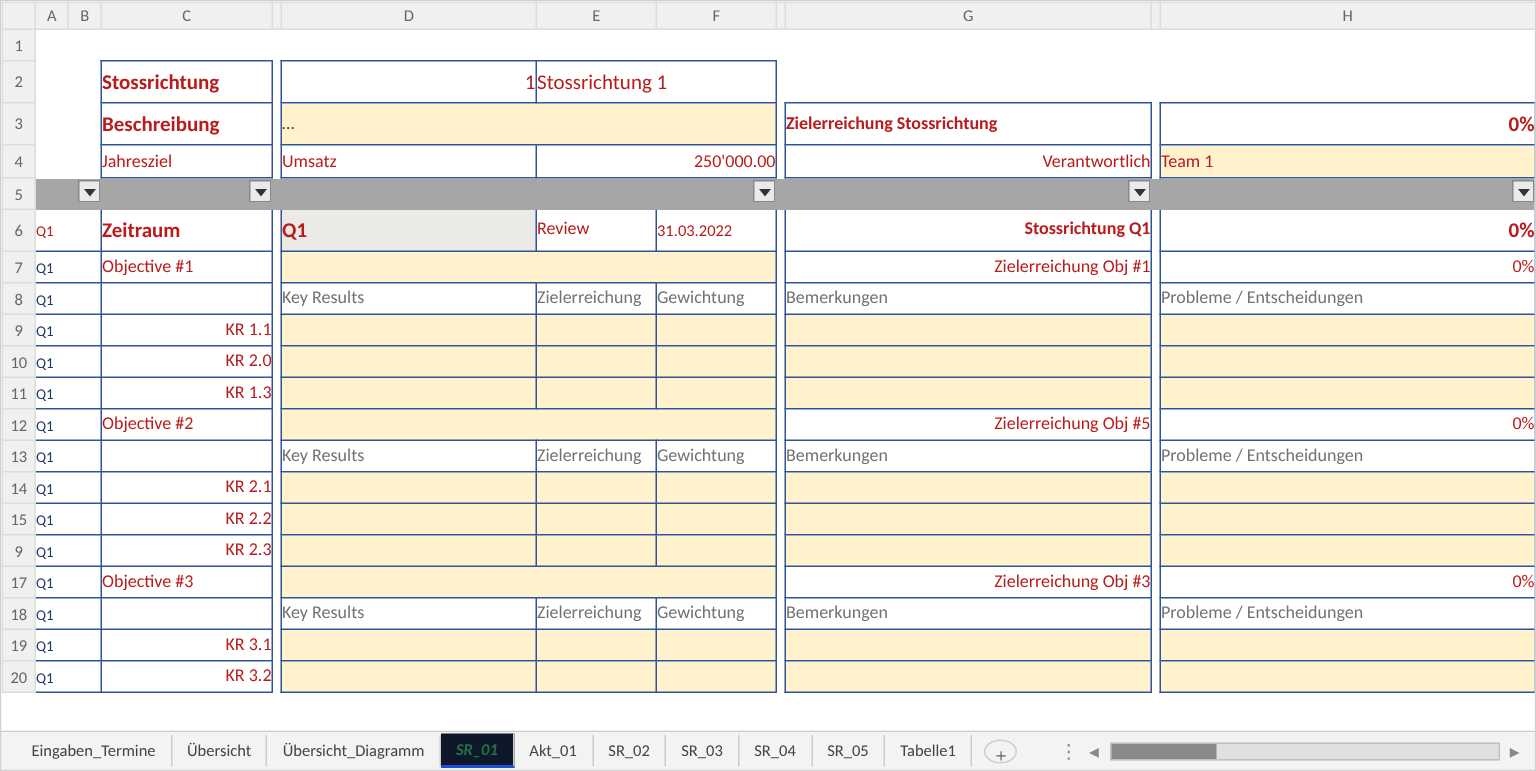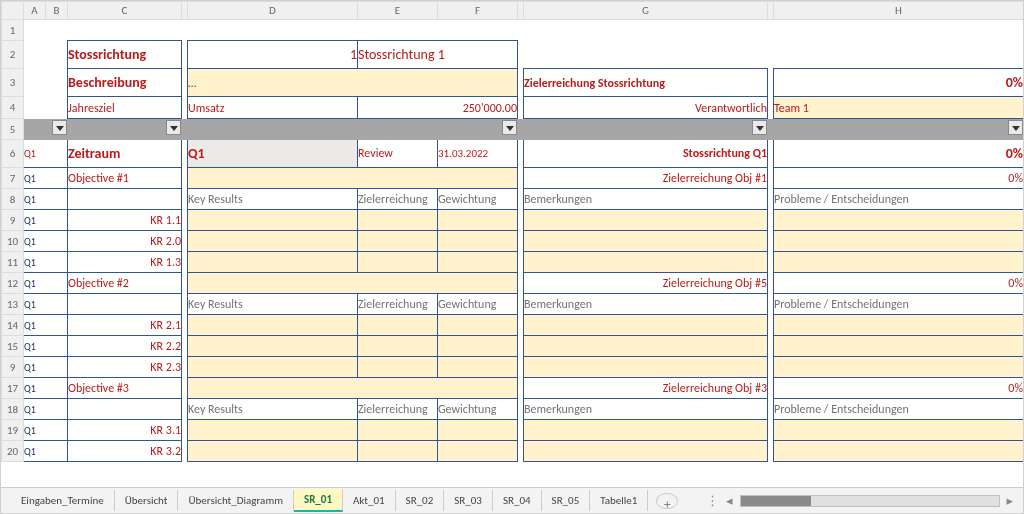--- a/index.html
+++ b/index.html
@@ -18,21 +18,21 @@
   .italic { color:#737373;margin-left:20px; }
   .cream { background:#fff2cc; }
   .right { text-align:right; }
   .center { }
   .big { font-size:14px; }
   .filter-row td { background:#a6a6a6; position:relative; }
   .filter-btn { position:absolute; right:1px; top:1px; width:15px; height:15px; background:#eaeaea; border:1px solid #888; }
   .filter-btn::after { content:""; position:absolute; left:3px; top:5px; border-left:4px solid transparent; border-right:4px solid transparent; border-top:5px solid #333; }
   .tabs { display:flex; align-items:center; height:26px; background:#f3f3f3; border-top:1px solid #ccc; padding-left:10px; gap:0; font-size:11px; color:#444; }
   .tab { padding:4px 10px; border-right:1px solid #ccc; cursor:pointer; }
-  .tab.active { background:#fef9c3; color:#217346; font-weight:bold; border-bottom:2px solid #14b8a6; }
+  .tab.active { background:#0f172a; color:#217346; font-weight:bold; border-bottom:2px solid #1d4ed8;font-style:italic; }
   .tab-add { width:22px; text-align:center; padding:4px; cursor:pointer; color:#666; border:1px solid #ccc; border-radius:50%; font-size:12px; line-height:12px; margin-left:8px; height:16px; }
   .scroll-h { flex:1; display:flex; align-items:center; justify-content:flex-end; padding:0 8px; gap:6px; }
   .scroll-track { width:260px; height:12px; background:#e0e0e0; border:1px solid #c0c0c0; position:relative; }
   .scroll-thumb { position:absolute; left:0; top:0; height:100%; width:70px; background:#8a8a8a; }
   .nav-dots { color:#888; font-size:13px; letter-spacing:2px; }
   tr.header-row td { height:28px; }
   tr.header-row-sm td { height:22px; }
   .no-border { border:none !important; }
   .gap-col { width:6px; border:none !important; background:#fff; }
 </style>

